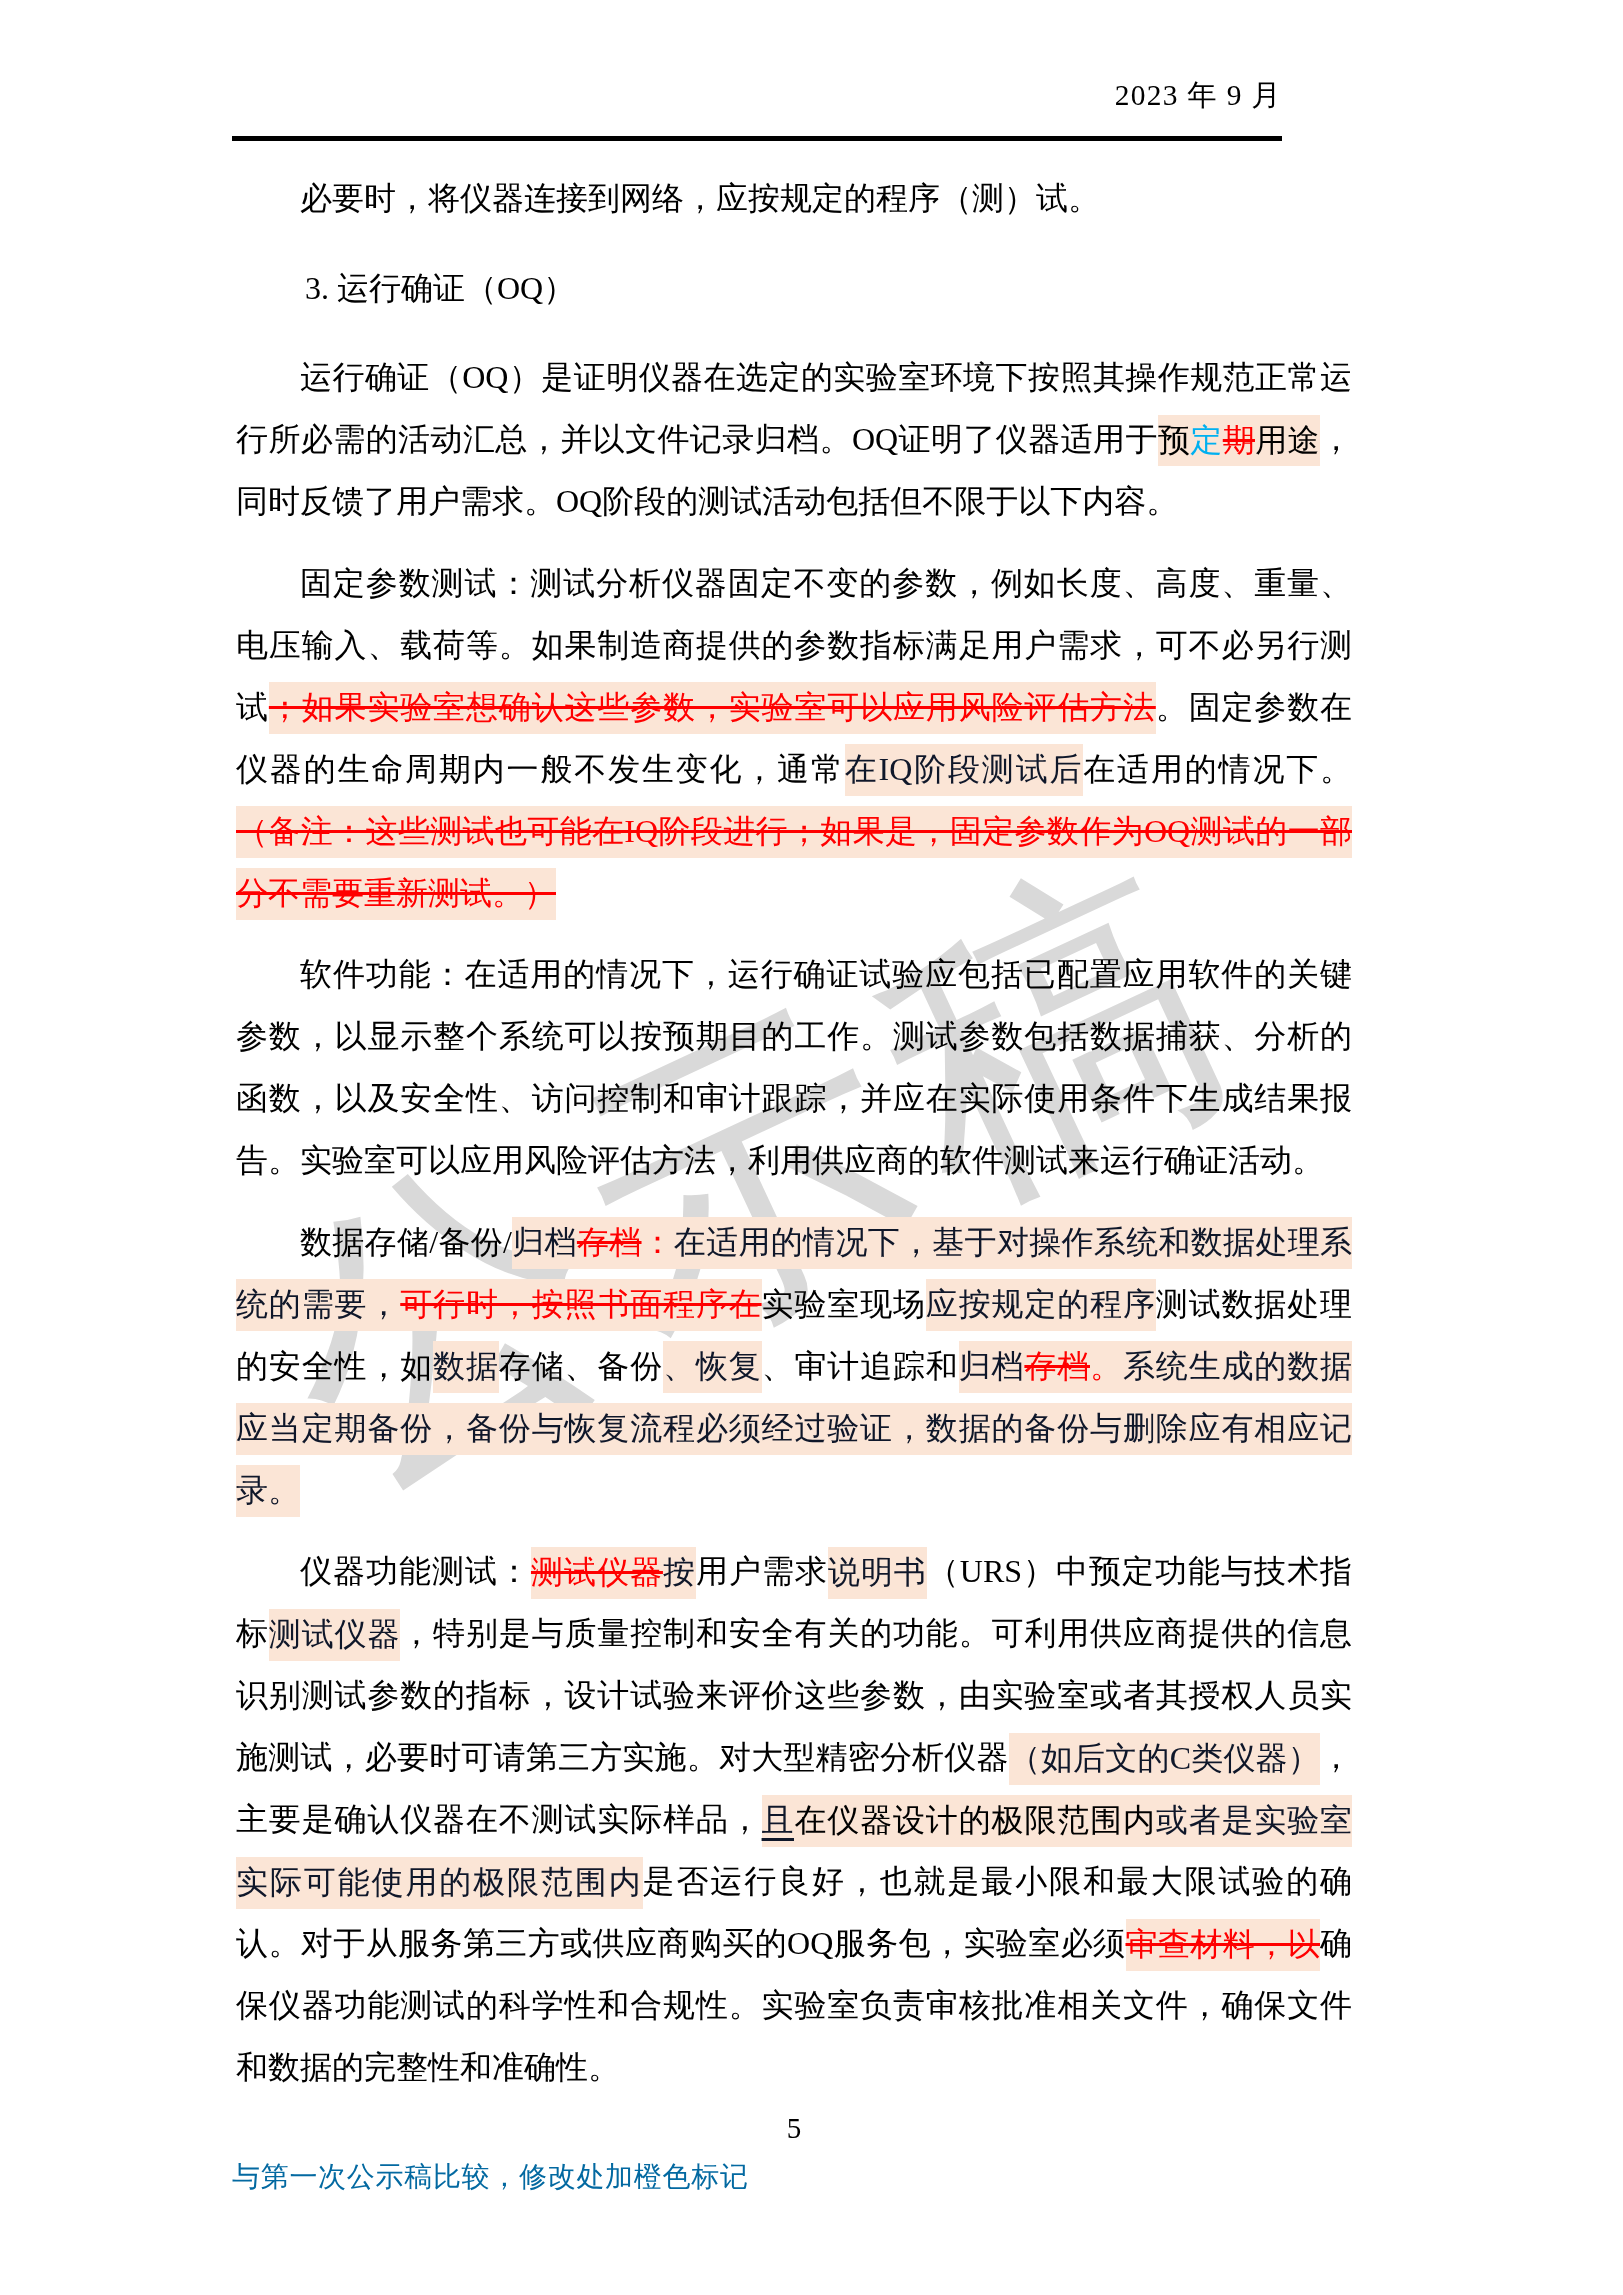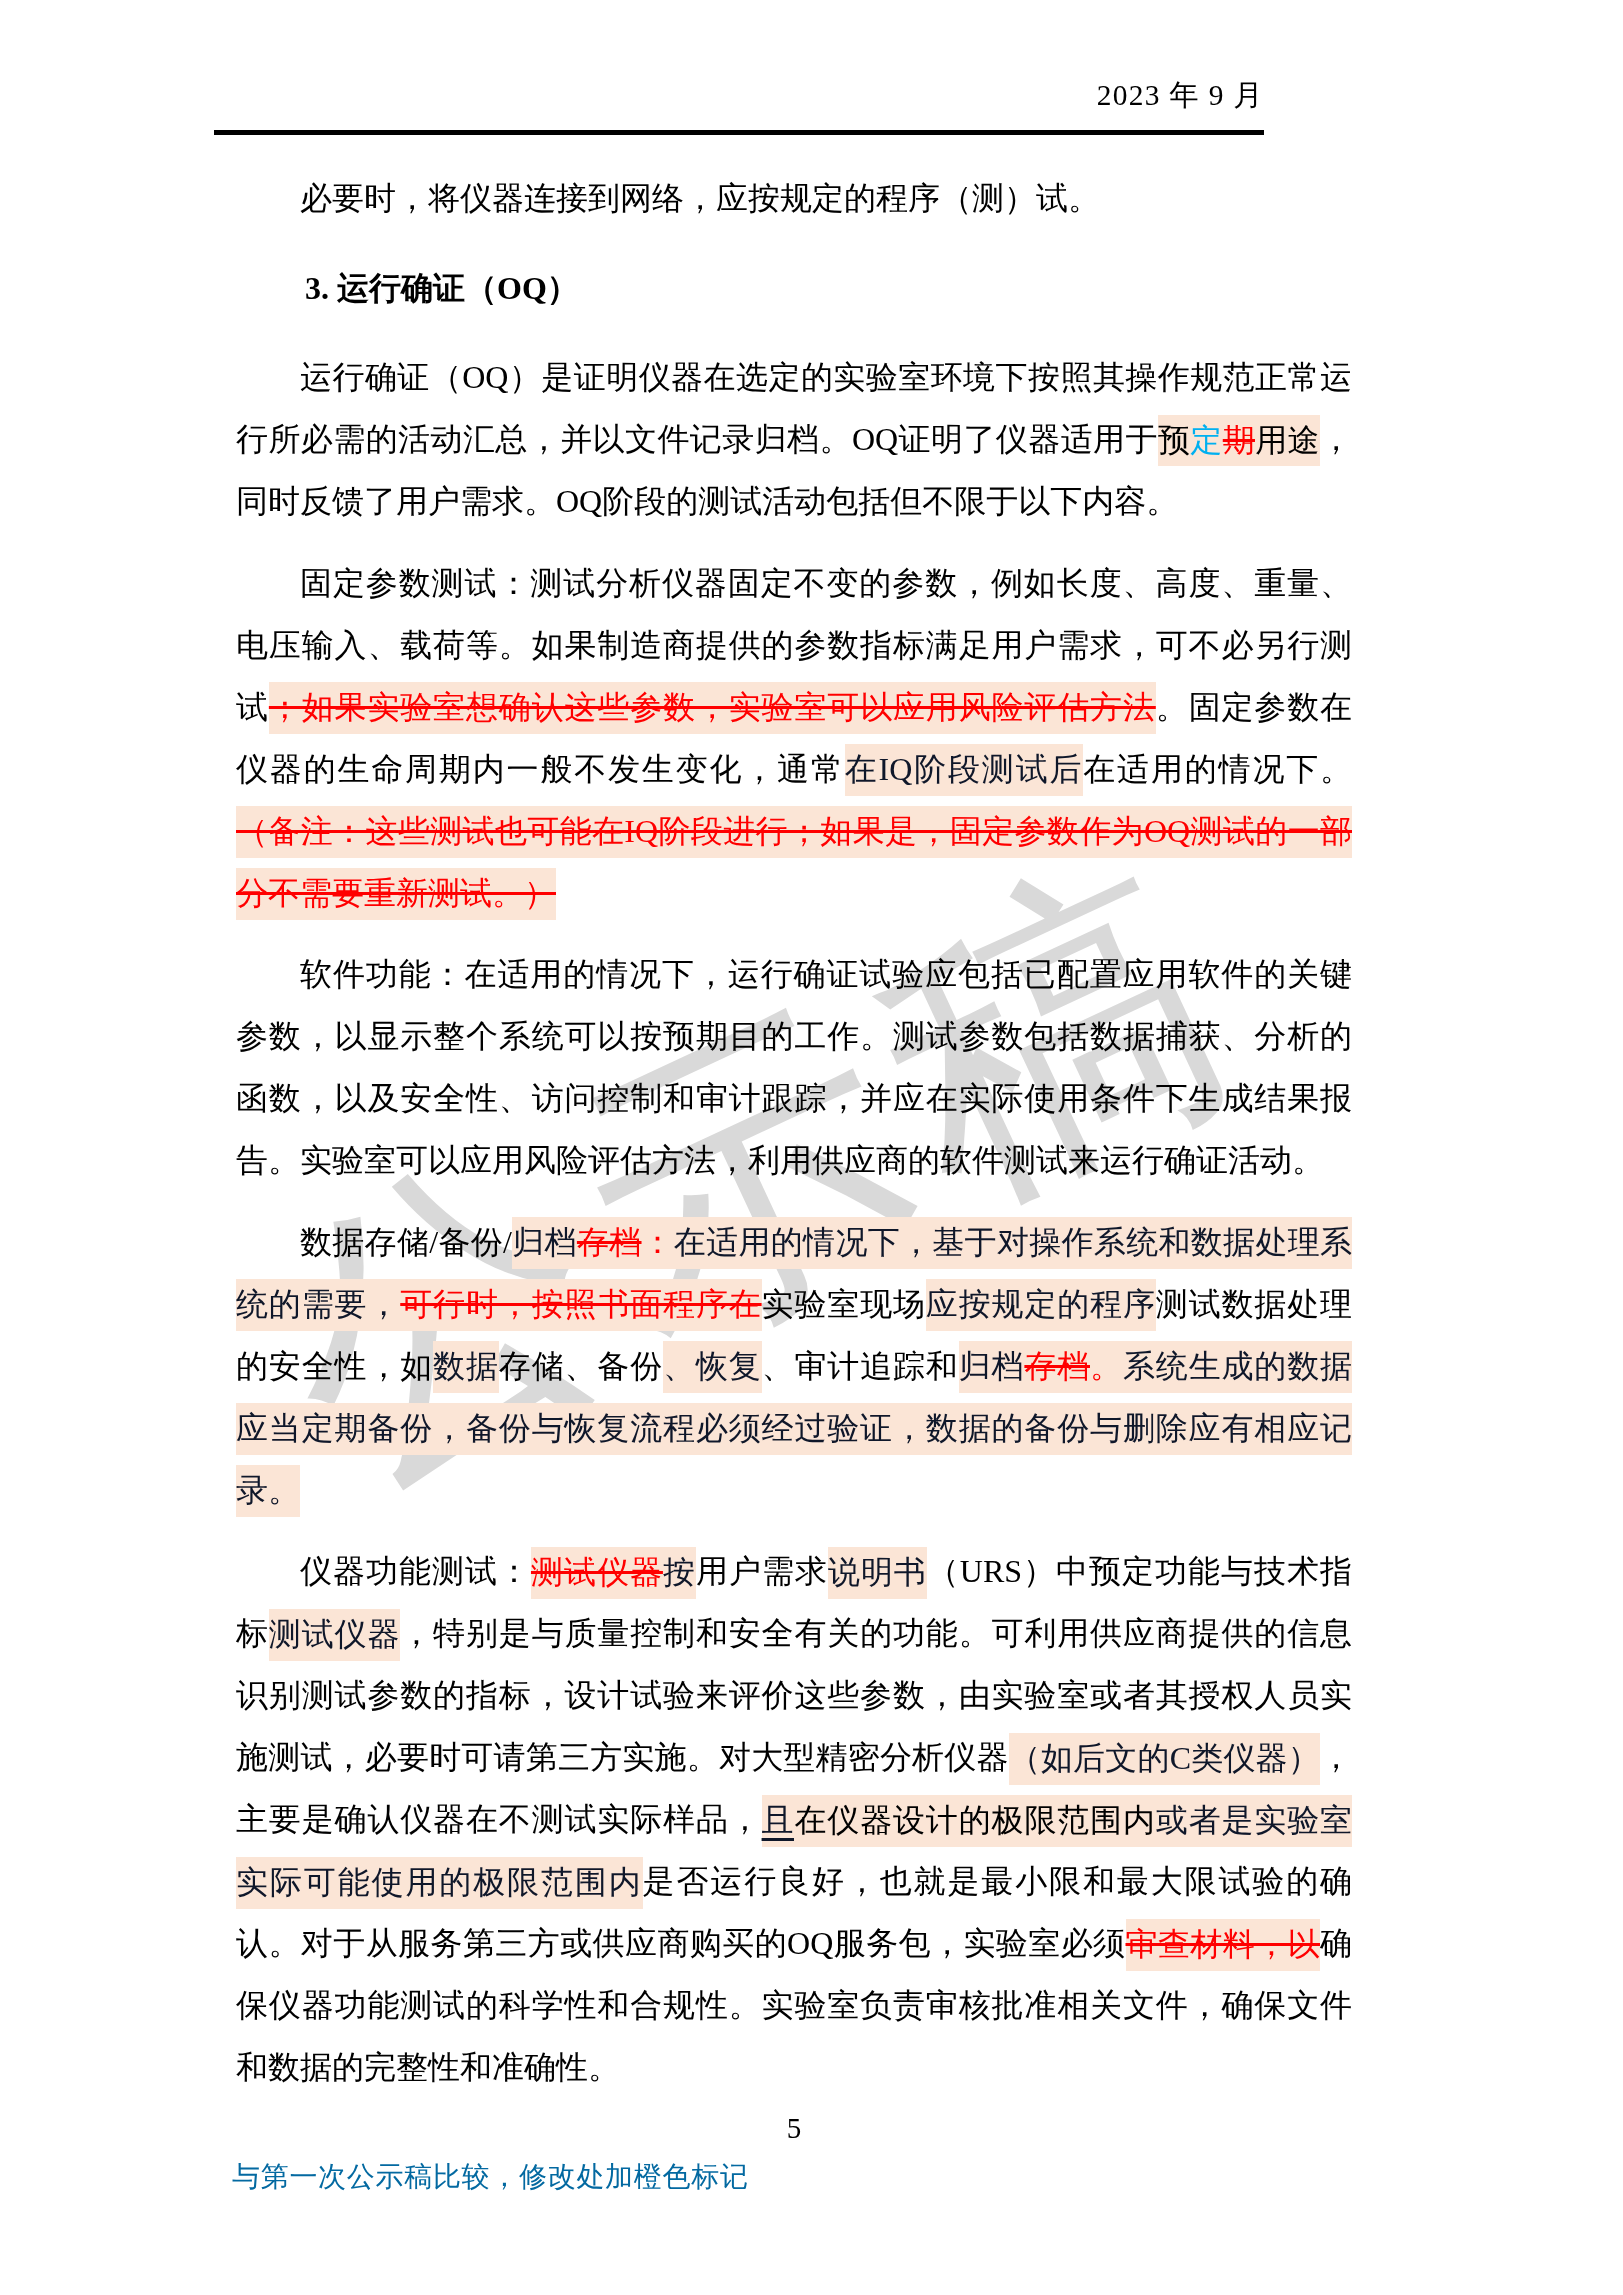--- a/index.html
+++ b/index.html
@@ -6,24 +6,24 @@
   html,body { background:#ffffff; }
   body {
     position:relative;
     width:1623px; height:2295px;
     overflow:hidden;
     font-family:"Liberation Serif","DejaVu Serif",serif;
     color:#000000;
   }
   
   .header-block {
-    position:absolute; left:214px; top:76px; width:1050px;
+    position:absolute; left:232px; top:76px; width:1050px;
     text-align:right;
     border-bottom:5.9px solid #000;
-    padding-bottom:14px;
+    padding-bottom:20px;
     z-index:3;
   }
   .header-date { font-size:29.4px; letter-spacing:1.3px; }
   
   .watermark {
     position:absolute; left:245px; top:1004px;
     width:1021px; height:340px; line-height:340px;
     font-size:314px; letter-spacing:22px; text-align:center;
     color:#d9d9d9;
     transform:rotate(-25deg);
@@ -39,21 +39,21 @@
     font-size:32px; line-height:62px;
   }
   .para {
     text-align:justify;
     text-justify:inter-character;
     text-indent:64px;
     margin-top:19.6px;
   }
   .para:first-child { margin-top:0; }
   .doc-heading {
-    font-weight:bold;
+    font-weight:normal;
     margin:27.5px 0 27.5px 69px;
     font-size:32px;
     text-indent:0;
   }
   
   .hl    { background:#fbe5d6; padding:6.5px 0 9.2px 0; }
   .blue  { color:#0f172a; }
   .cyan  { color:#00b0f0; }
   .red   { color:#ff0000; }
   .strike{ text-decoration:line-through; text-decoration-thickness:3.3px; }

